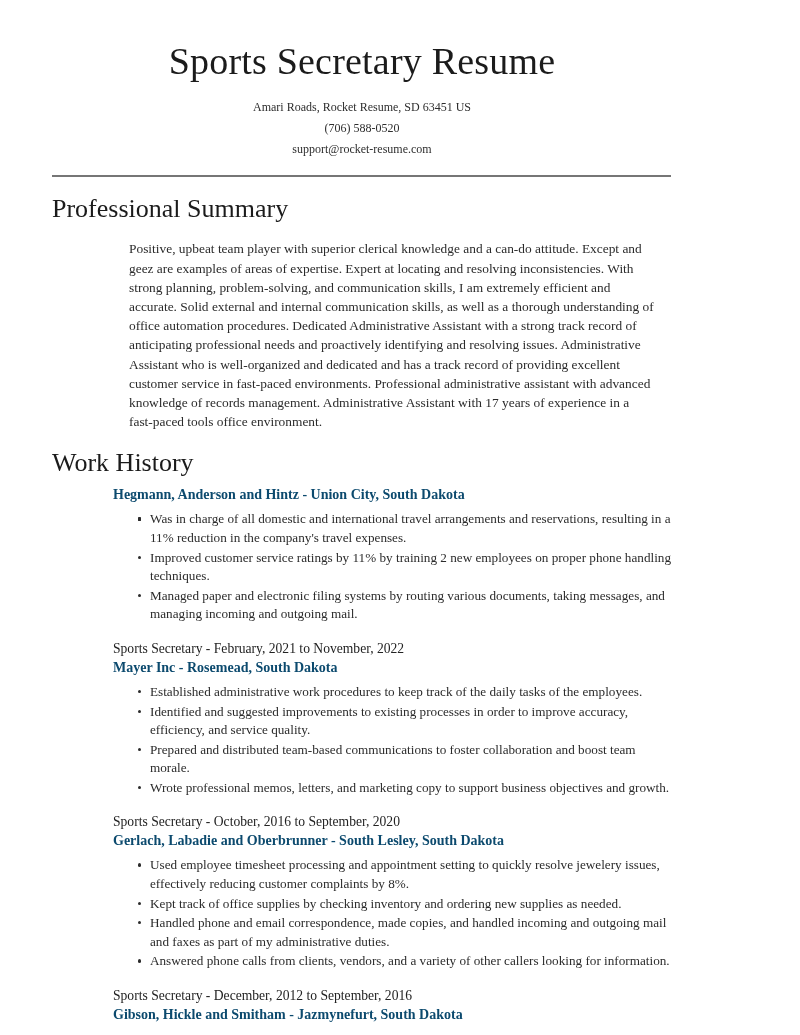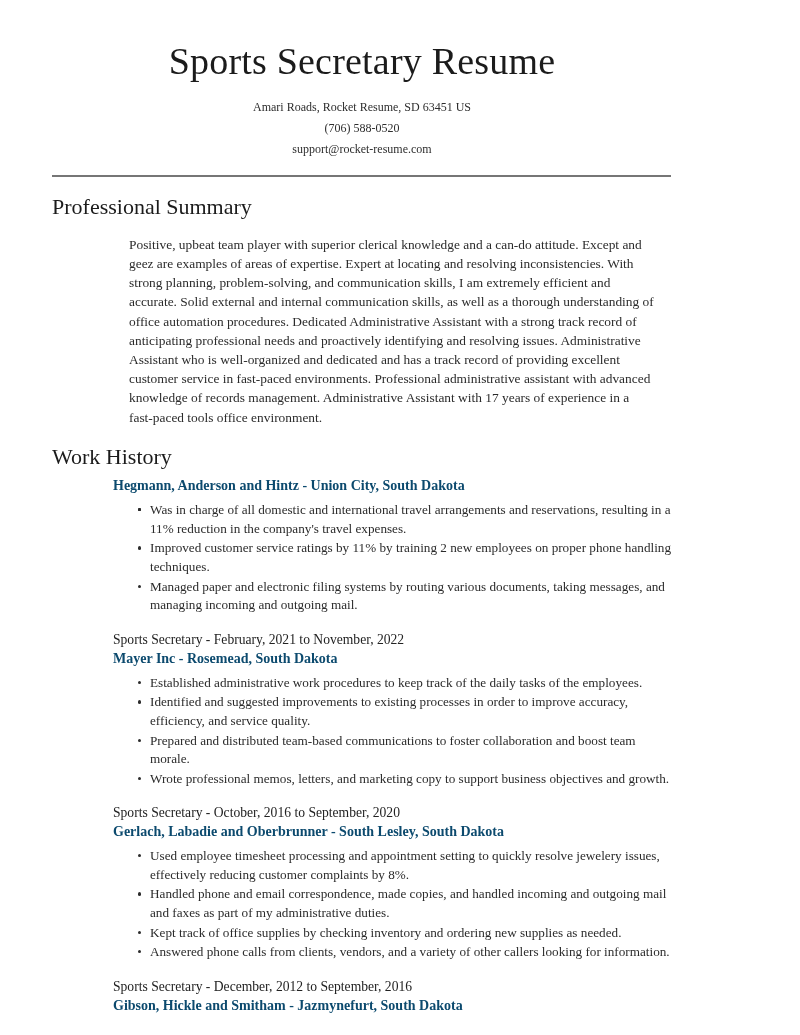--- a/index.html
+++ b/index.html
@@ -47,21 +47,21 @@
     margin: 15px 45px 0 44px;
     height: 2px;
     background: #767676;
   }
 
   
   .section {
     padding: 0 45px 0 44px;
   }
   .section-heading {
-    font-size: 22px;
+    font-size: 26px;
     font-weight: 400;
     line-height: 1.15;
     color: #1b1b1b;
     margin: 17px 0 7px 0;
   }
   .section-body {
     padding-left: 61px;
   }
   .summary-text {
     font-size: 13.4px;
@@ -151,22 +151,22 @@
             <li><span class="bullet-dot"></span><span>Identified and suggested improvements to existing processes in order to improve accuracy, efficiency, and service quality.</span></li>
             <li><span class="bullet-dot"></span><span>Prepared and distributed team-based communications to foster collaboration and boost team morale.</span></li>
             <li><span class="bullet-dot"></span><span>Wrote professional memos, letters, and marketing copy to support business objectives and growth.</span></li>
           </ul>
         </div>
         <div class="job">
           <div class="job-title-line">Sports Secretary - October, 2016 to September, 2020</div>
           <div class="job-company-line">Gerlach, Labadie and Oberbrunner - South Lesley, South Dakota</div>
           <ul class="job-bullets">
             <li><span class="bullet-dot"></span><span>Used employee timesheet processing and appointment setting to quickly resolve jewelery issues, effectively reducing customer complaints by 8%.</span></li>
+            <li><span class="bullet-dot"></span><span>Kept track of office supplies by checking inventory and ordering new supplies as needed.</span></li>
             <li><span class="bullet-dot"></span><span>Handled phone and email correspondence, made copies, and handled incoming and outgoing mail and faxes as part of my administrative duties.</span></li>
-            <li><span class="bullet-dot"></span><span>Kept track of office supplies by checking inventory and ordering new supplies as needed.</span></li>
             <li><span class="bullet-dot"></span><span>Answered phone calls from clients, vendors, and a variety of other callers looking for information.</span></li>
           </ul>
         </div>
         <div class="job">
           <div class="job-title-line">Sports Secretary - December, 2012 to September, 2016</div>
           <div class="job-company-line">Gibson, Hickle and Smitham - Jazmynefurt, South Dakota</div>
         </div>
       </div>
   </div>
 

